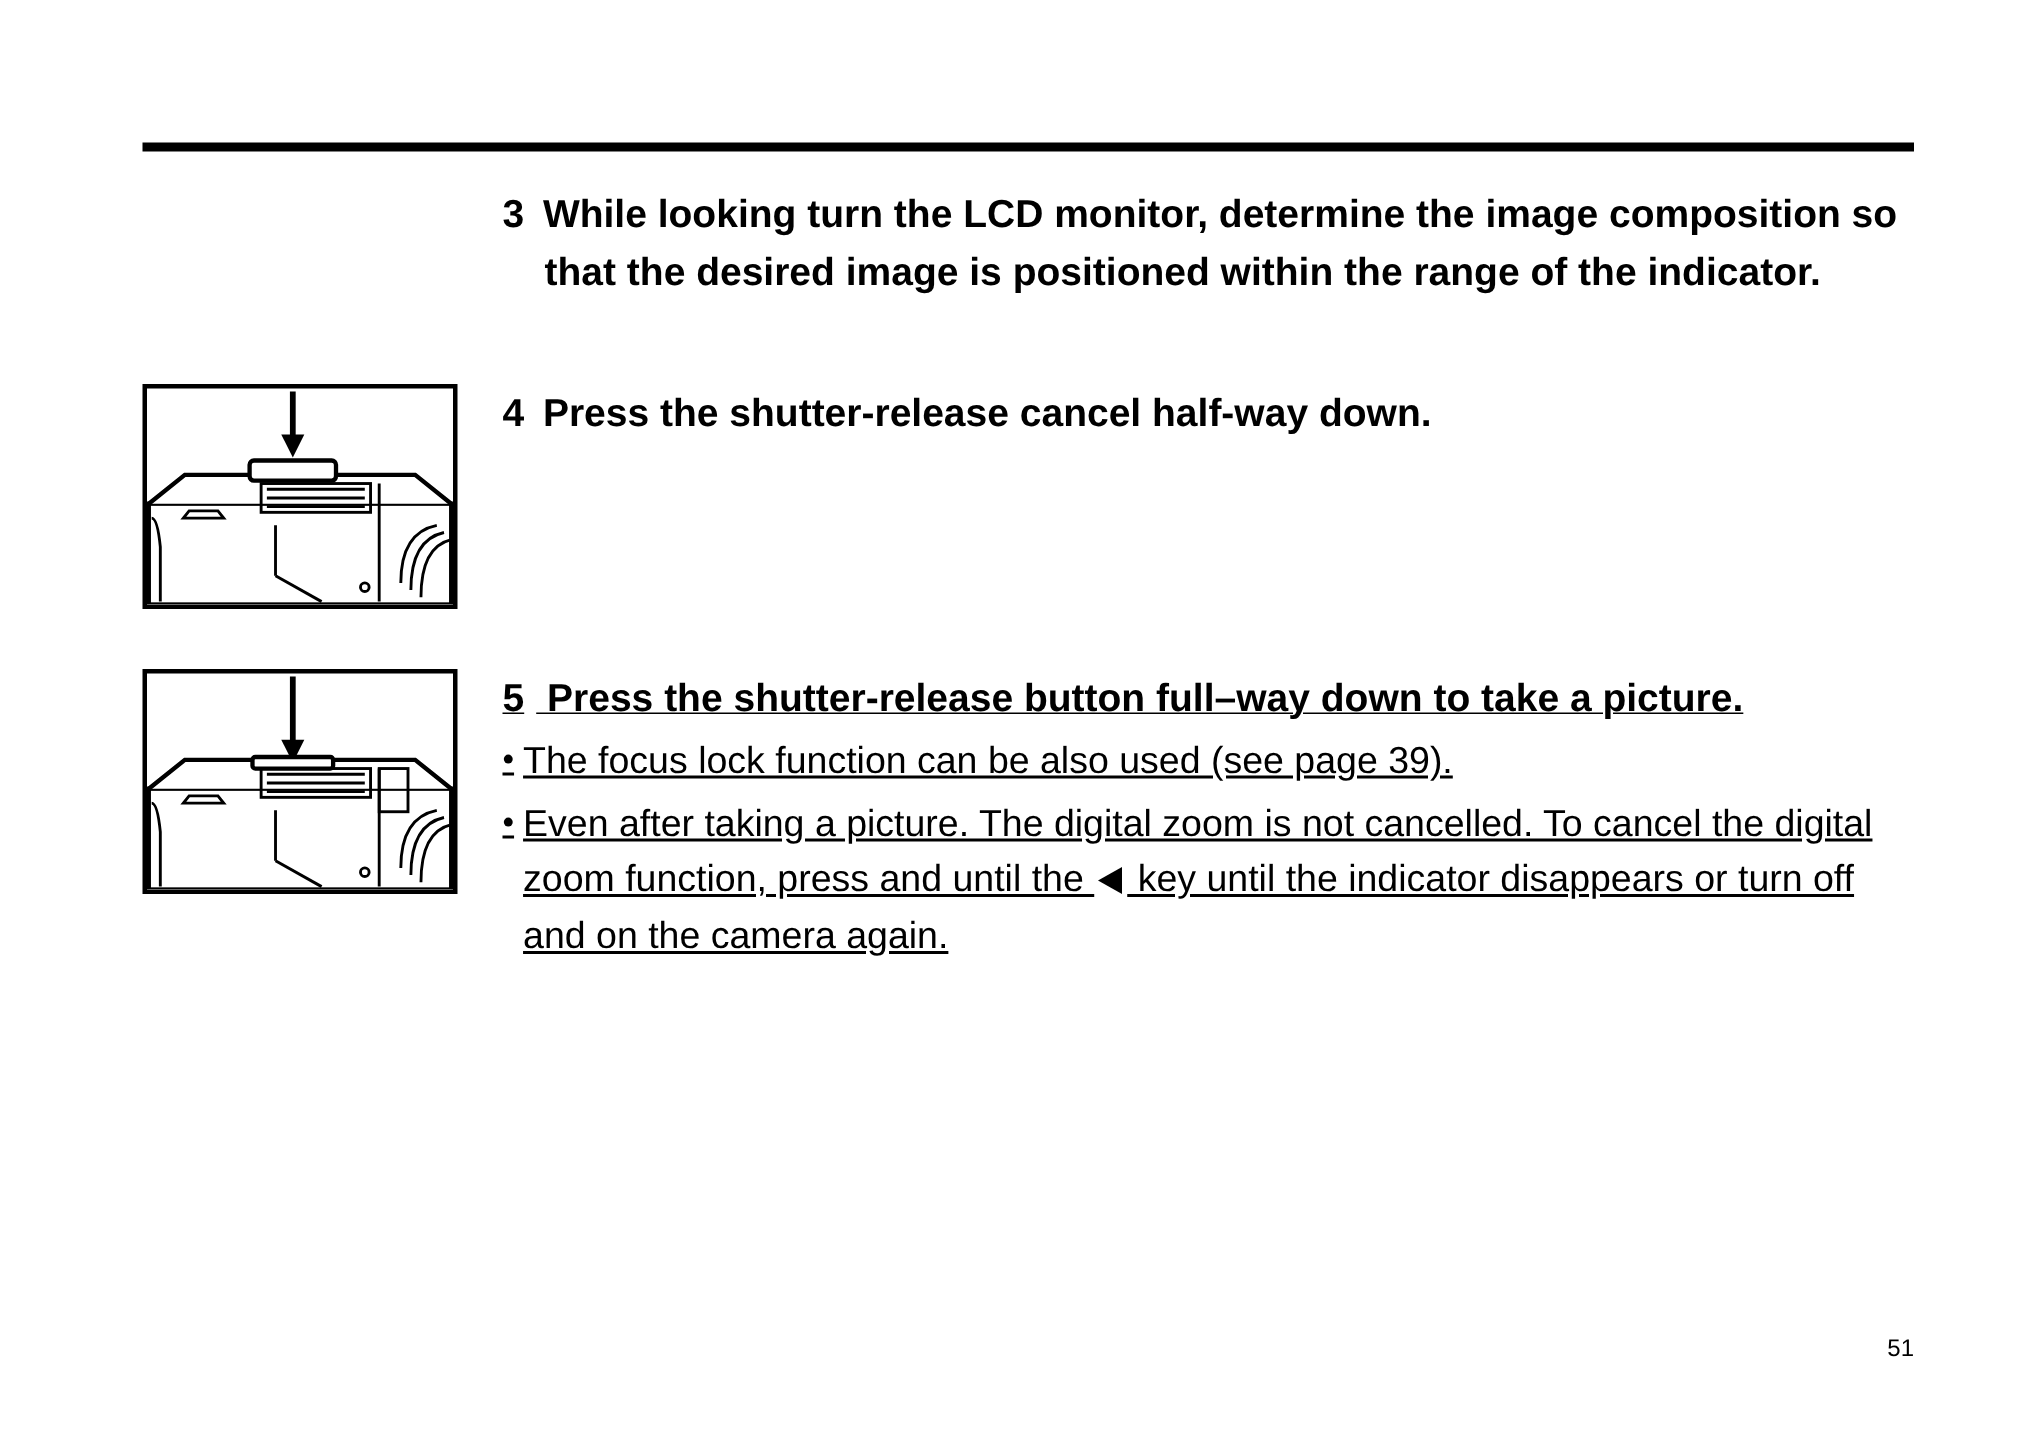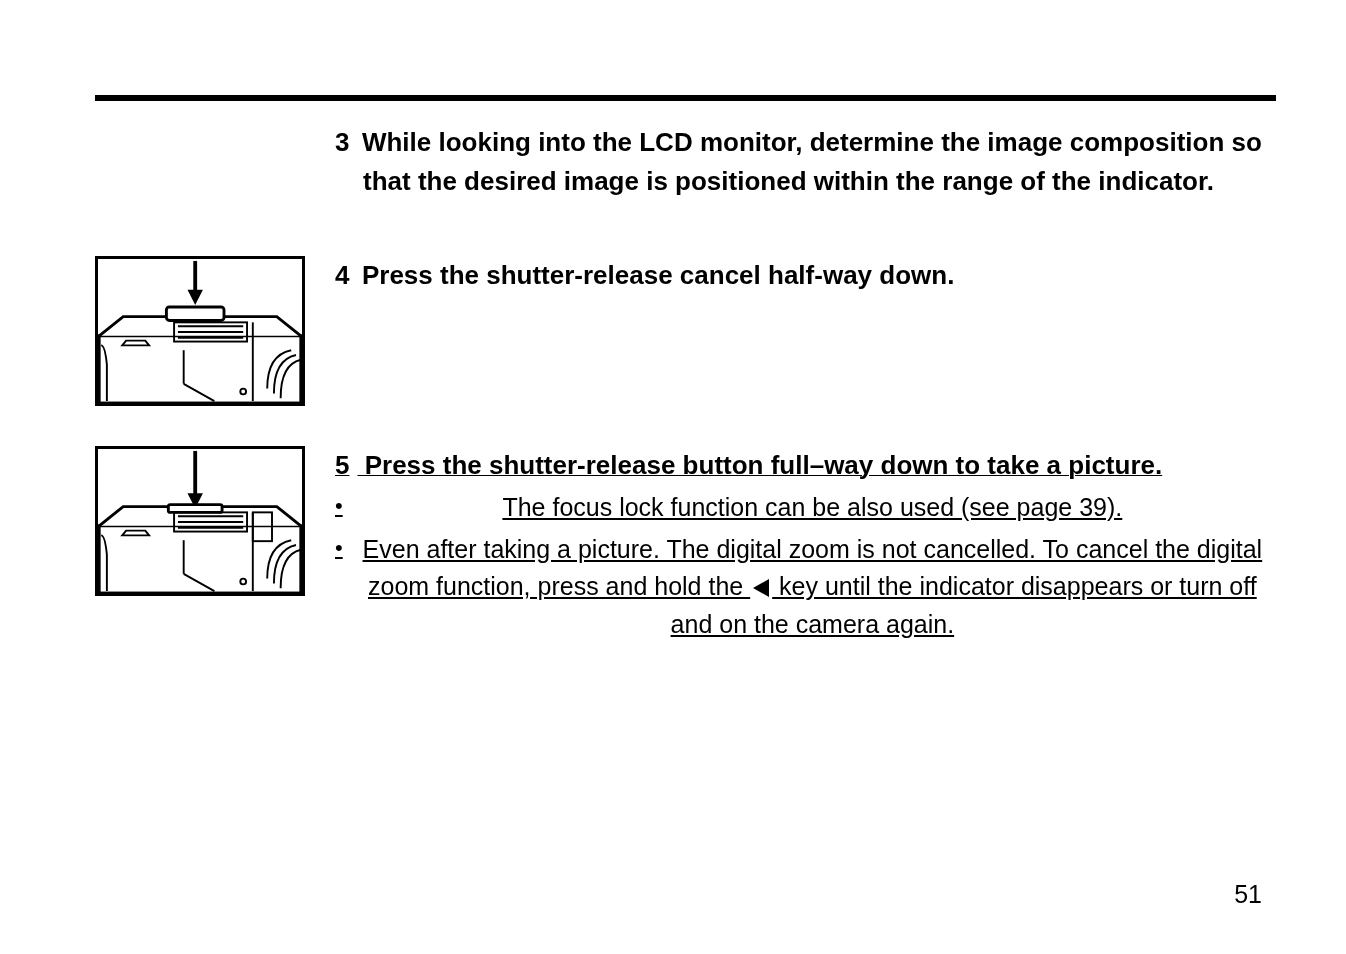--- a/index.html
+++ b/index.html
@@ -39,38 +39,37 @@
   .step-heading {
     font-weight: 900;
     font-size: 26px;
     line-height: 1.5;
     display: inline;
   }
   .bullet {
     display: flex;
     align-items: flex-start;
     margin-top: 4px;
-    text-align: center;
   }
   .bullet::before {
     content: "•";
     font-size: 22px;
     margin-right: 6px;
     line-height: 1.5;
   }
   .bullet-text {
     font-size: 25px;
     line-height: 1.5;
     flex: 1;
   }
   .page-number {
     position: absolute;
     bottom: 45px;
-    right: 84px;
-    font-size: 25px;
+    right: 70px;
+    font-size: 16px;
   }
   .camera-illustration {
     border: 3px solid #000;
     width: 210px;
     height: 150px;
     position: relative;
     background: #fff;
     overflow: hidden;
   }
   .step3-block {
@@ -108,21 +107,21 @@
 </head>
 <body>
 
 <div class="top-rule"></div>
 
 <div class="content">
 
   <div class="step3-block">
     <div class="step-heading-wrap">
       <span class="step-number">3</span>
-      <span class="step-heading">While looking into the LCD monitor, determine the image composition so that the desired image is positioned within the range of the indicator.</span>
+      <span class="step-heading">While looking turn the LCD monitor, determine the image composition so that the desired image is positioned within the range of the indicator.</span>
     </div>
   </div>
 
   <div class="step4-block">
     <div class="image-col">
       <div class="camera-illustration">
         <svg viewBox="0 0 210 150" width="204" height="144">
 
           <line x1="100" y1="2" x2="100" y2="35" stroke="#000" stroke-width="4"></line>
           <polygon points="100,48 92,32 108,32" fill="#000"></polygon>
@@ -202,20 +201,20 @@
       </div>
     </div>
     <div class="text-col">
       <div class="heading-row" style="text-indent:-28px; padding-left:28px;">
         <span class="step-number">5</span><span class="step-heading"> Press the shutter-release button full–way down to take a picture.</span>
       </div>
       <div class="bullet">
         <span class="bullet-text">The focus lock function can be also used (see page 39).</span>
       </div>
       <div class="bullet">
-        <span class="bullet-text"><span> Even after taking a picture. The digital zoom is not cancelled. To cancel the digital zoom function, press and hold the </span><span class="left-arrow"></span><span> key until the indicator disappears or turn off and on the camera again.</span></span>
+        <span class="bullet-text"><span> Even after taking a picture. The digital zoom is not cancelled. To cancel the digital zoom function, press and until the </span><span class="left-arrow"></span><span> key until the indicator disappears or turn off and on the camera again.</span></span>
       </div>
     </div>
   </div>
 
 </div>
 
 <div class="page-number">51</div>
 
 </body></html>

